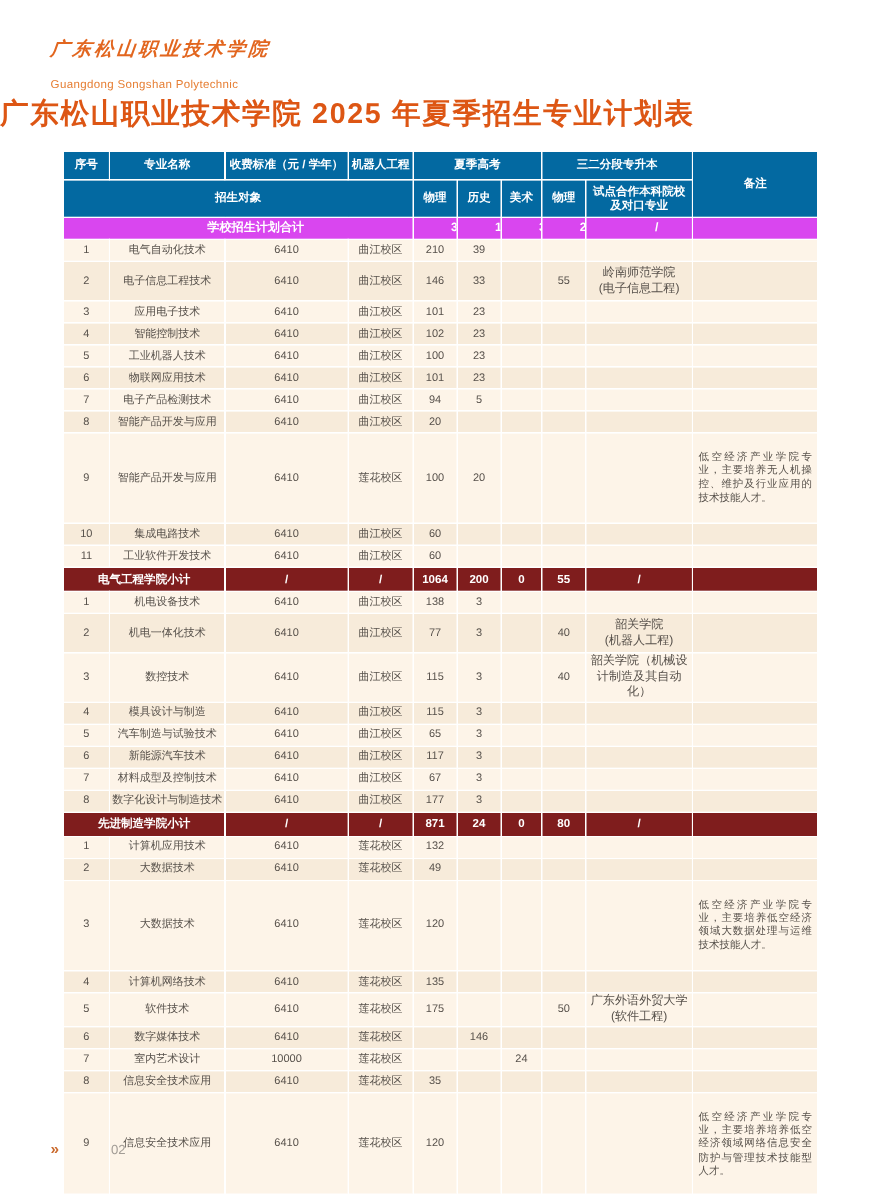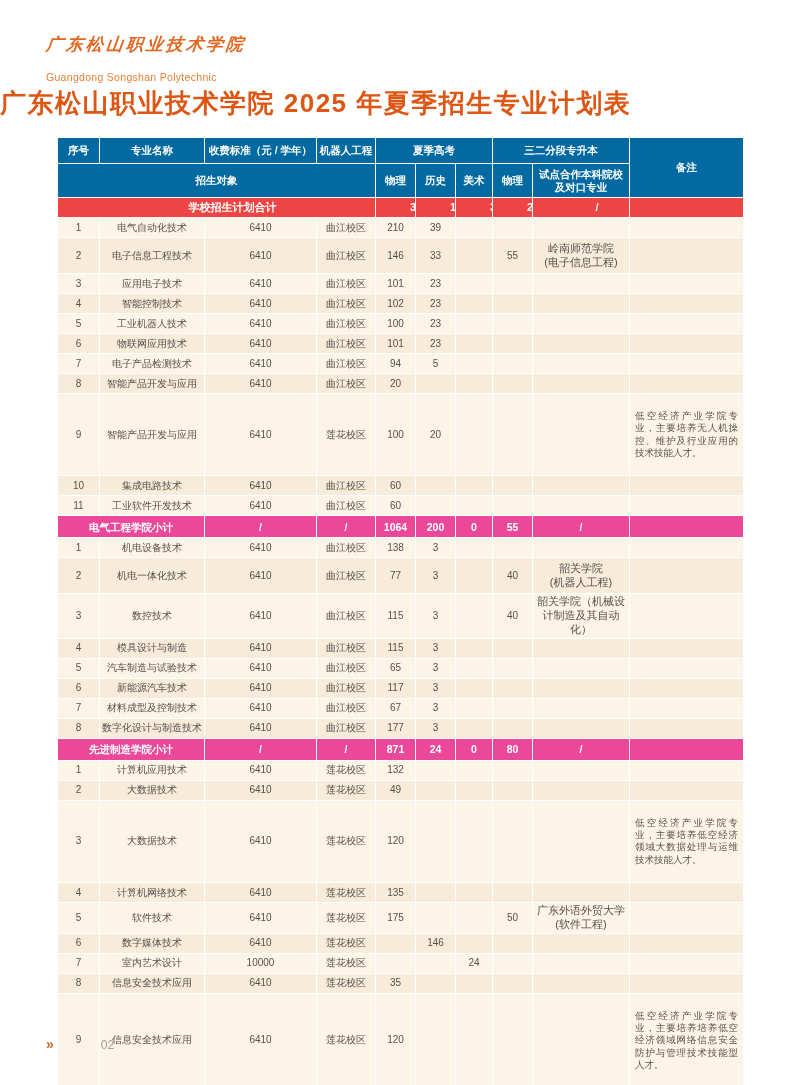--- a/index.html
+++ b/index.html
@@ -26,26 +26,26 @@
   .table-wrap { position: absolute; top: 137px; left: 57px; width: 686px; }
   table { width: 686px; border-collapse: collapse; table-layout: fixed; }
   th, td {
     border: 1.5px solid #ffffff; text-align: center; vertical-align: middle;
     padding: 1px 2px; overflow: hidden;
   }
   thead th { background: #0369a1; color: #ffffff; font-weight: bold; font-size: 10.5px; line-height: 1.2; }
   tr.h1 { height: 26px; }
   tr.h2 { height: 34px; }
   tr.school-total { height: 20px; }
-  tr.school-total th { background: #ef4444; font-size: 11px; padding-left: 34px; }
+  tr.school-total th { background: #d946ef; font-size: 11px; padding-left: 34px; }
   tbody td { font-size: 10px; color: #57514b; line-height: 1.2; }
   tr.odd  td { background: #fdf4e8; }
   tr.even td { background: #f7ebda; }
   tr.subtotal-row { height: 22px; }
-  tr.subtotal-row td { background: #ec4899; color: #ffffff; font-weight: bold; font-size: 10.5px; }
+  tr.subtotal-row td { background: #7f1d1d; color: #ffffff; font-weight: bold; font-size: 10.5px; }
   tr.rn { height: 20px; }
   tr.rm { height: 36px; }
   tr.rt1 { height: 61px; }
   tr.rt3 { height: 56px; }
   tr.rt5 { height: 28px; }
   tr.rt9 { height: 75px; }
   td.partner-cell { white-space: pre-line; font-size: 11px; line-height: 1.25; }
   td.remark-cell {
     font-size: 9.5px; line-height: 1.3; padding: 16px 5px;
     text-align: justify; text-justify: inter-character;

